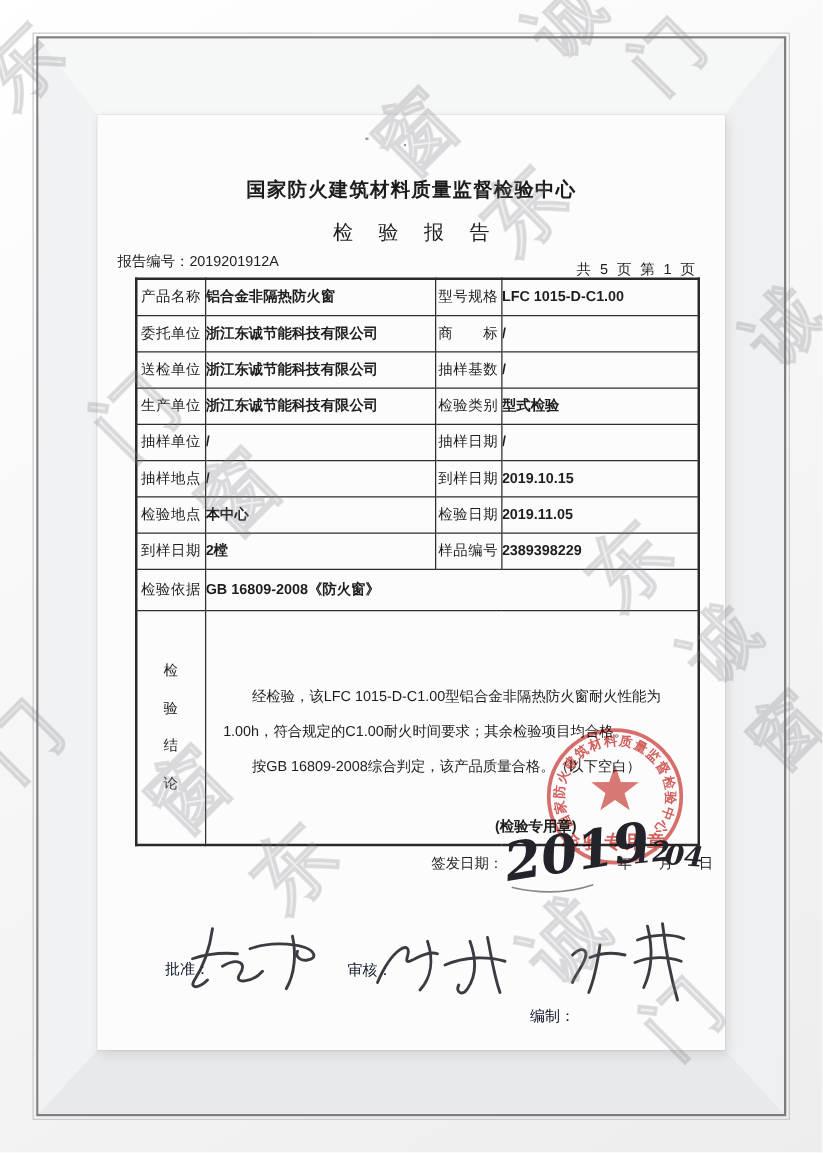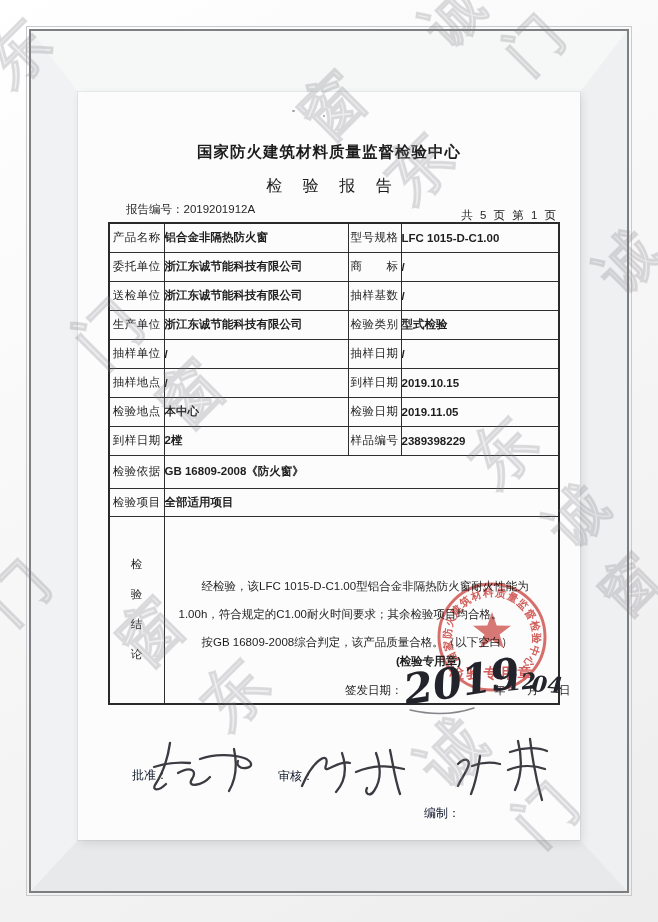--- a/index.html
+++ b/index.html
@@ -35,21 +35,21 @@
 
   .title{
     position:absolute;left:0;top:50px;width:100%;
     text-align:center;font-size:15.5px;font-weight:bold;letter-spacing:1px;color:#1c1c1c;
   }
   .subtitle{
     position:absolute;left:0;top:84px;width:100%;
     text-align:center;font-size:16px;font-weight:normal;letter-spacing:8px;text-indent:8px;color:#1c1c1c;
   }
   .meta{position:absolute;left:0;top:110px;width:100%;font-size:11.5px;color:#1f1f1f;}
-  .meta-left{position:absolute;left:48px;top:0;}
+  .meta-left{position:absolute;left:16px;top:0;}
   .meta-right{position:absolute;right:22px;top:6px;letter-spacing:2px;}
 
   table.rpt{
     position:absolute;left:30px;top:130px;width:450px;
     border-collapse:collapse;table-layout:fixed;
     font-size:11.5px;color:#1e1e1e;
   }
   table.rpt td{border:1px solid #2e2e2e;padding:0;vertical-align:middle;overflow:hidden;}
   table.rpt{border:2px solid #2a2a2a;}
   td.lbl{text-align:center;letter-spacing:.5px;}
@@ -166,24 +166,20 @@
       </tr>
       <tr class="r29">
         <td class="lbl">到样日期</td>
         <td class="val">2樘</td>
         <td class="lbl">样品编号</td>
         <td class="val">2389398229</td>
       </tr>
       <tr class="rbasis">
         <td class="lbl">检验依据</td>
         <td class="val" colspan="3">GB 16809-2008《防火窗》</td>
-      </tr>
-      <tr class="ritems">
-        <td class="lbl">检验项目</td>
-        <td class="val" colspan="3">全部适用项目</td>
       </tr>
       <tr class="rconcl">
         <td class="lbl vert">
           <div class="vert-stack">
             <span>检</span>
             <span>验</span>
             <span>结</span>
             <span>论</span>
           </div>
         </td>

